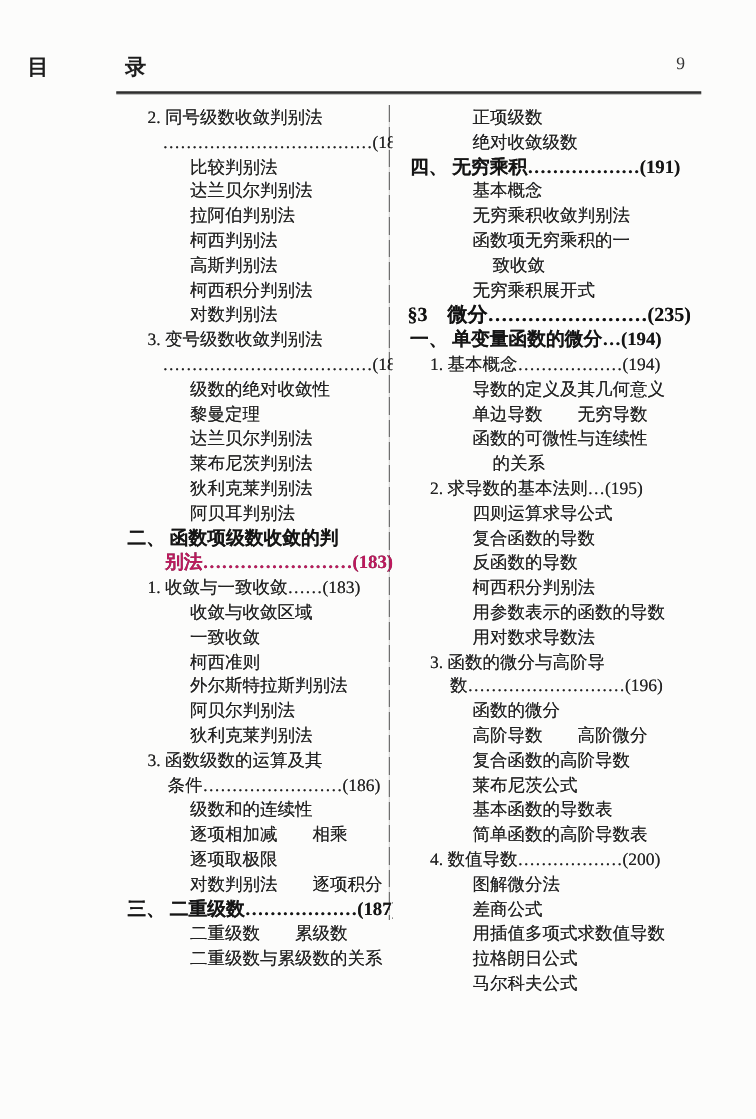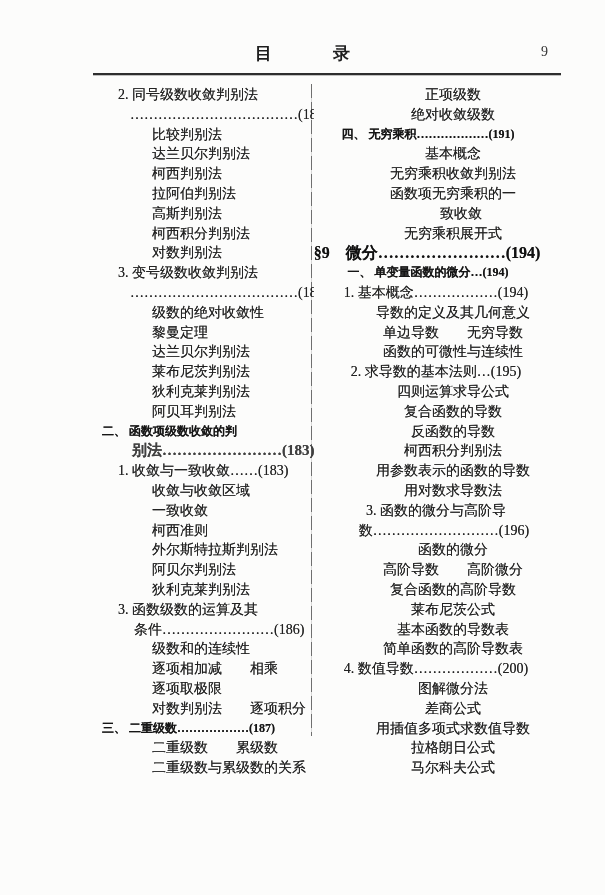--- a/index.html
+++ b/index.html
@@ -17,21 +17,21 @@
     top: 44px;
     left: 541px;
     font-size: 14px;
     color: #333;
   }
   .page-title {
     position: absolute;
     top: 42px;
     left: 0;
     width: 605px;
-    text-align: center;
+    text-align: left;
     font-size: 17px;
     font-weight: bold;
     letter-spacing: 22px;
     text-indent: 22px; 
     color: #1d1d1d;
   }
   .head-rule {
     position: absolute;
     top: 73px;
     left: 93px;
@@ -48,52 +48,52 @@
     height: 652px;
     background: repeating-linear-gradient(
       to bottom, #6f6f6f 0 14px, rgba(111,111,111,.25) 14px 18px);
   }
   .col {
     position: absolute;
     top: 85px;
     font-size: 14px;
   }
   .col-left  { left: 100px; width: 214px; }
-  .col-right { left: 309px; width: 236px; text-align: center; }
+  .col-right { left: 326px; width: 236px; }
   .line {
     height: 19.8px;
     line-height: 19.8px;
     white-space: pre;
     overflow: hidden;
     text-shadow: 0 0 0.5px rgba(0,0,0,.65);
   }
   .s-num    { padding-left: 18px; }
   .s-num2   { padding-left: 34px; }
   .s-dots   { padding-left: 30px; }
   .s-sub    { padding-left: 52px; }
   .s-sub2   { padding-left: 68px; }
-  .s-sec    { padding-left: 2px;  font-weight: bold; font-size: 12px; color:#151515; }
-  .s-sec2   { padding-left: 32px; font-weight: bold; font-size: 15px; color:#404040; }
+  .s-sec    { padding-left: 2px;  font-weight: bold; font-size: 15px; color:#151515; }
+  .s-sec2   { padding-left: 32px; font-weight: bold; font-size: 15px; color:#be185d; }
   .s-secbig { padding-left: 0;    font-weight: bold; font-size: 16px; color:#111111; }
 </style>
 </head>
 <body>
 
 <div class="page">
   <div class="page-title">目　录</div>
   <div class="page-number">9</div>
   <div class="head-rule"></div>
   <div class="column-divider"></div>
   <div class="col col-left">
       <div class="line s-num">2. 同号级数收敛判别法</div>
       <div class="line s-dots">………………………………(180)</div>
       <div class="line s-sub">比较判别法</div>
       <div class="line s-sub">达兰贝尔判别法</div>
+      <div class="line s-sub">拉阿伯判别法</div>
       <div class="line s-sub">柯西判别法</div>
-      <div class="line s-sub">拉阿伯判别法</div>
       <div class="line s-sub">高斯判别法</div>
       <div class="line s-sub">柯西积分判别法</div>
       <div class="line s-sub">对数判别法</div>
       <div class="line s-num">3. 变号级数收敛判别法</div>
       <div class="line s-dots">………………………………(182)</div>
       <div class="line s-sub">级数的绝对收敛性</div>
       <div class="line s-sub">黎曼定理</div>
       <div class="line s-sub">达兰贝尔判别法</div>
       <div class="line s-sub">莱布尼茨判别法</div>
       <div class="line s-sub">狄利克莱判别法</div>
@@ -119,26 +119,27 @@
     </div>
   <div class="col col-right">
       <div class="line s-sub">正项级数</div>
       <div class="line s-sub">绝对收敛级数</div>
       <div class="line s-sec">四、 无穷乘积………………(191)</div>
       <div class="line s-sub">基本概念</div>
       <div class="line s-sub">无穷乘积收敛判别法</div>
       <div class="line s-sub">函数项无穷乘积的一</div>
       <div class="line s-sub2">致收敛</div>
       <div class="line s-sub">无穷乘积展开式</div>
-      <div class="line s-secbig">§9　微分……………………(194)</div>
+      <div class="line s-secbig">§3　微分……………………(235)</div>
       <div class="line s-sec">一、 单变量函数的微分…(194)</div>
       <div class="line s-num">1. 基本概念………………(194)</div>
       <div class="line s-sub">导数的定义及其几何意义</div>
       <div class="line s-sub">单边导数　　无穷导数</div>
       <div class="line s-sub">函数的可微性与连续性</div>
+      <div class="line s-sub2">的关系</div>
       <div class="line s-num">2. 求导数的基本法则…(195)</div>
       <div class="line s-sub">四则运算求导公式</div>
       <div class="line s-sub">复合函数的导数</div>
       <div class="line s-sub">反函数的导数</div>
       <div class="line s-sub">柯西积分判别法</div>
       <div class="line s-sub">用参数表示的函数的导数</div>
       <div class="line s-sub">用对数求导数法</div>
       <div class="line s-num">3. 函数的微分与高阶导</div>
       <div class="line s-num2">数………………………(196)</div>
       <div class="line s-sub">函数的微分</div>

